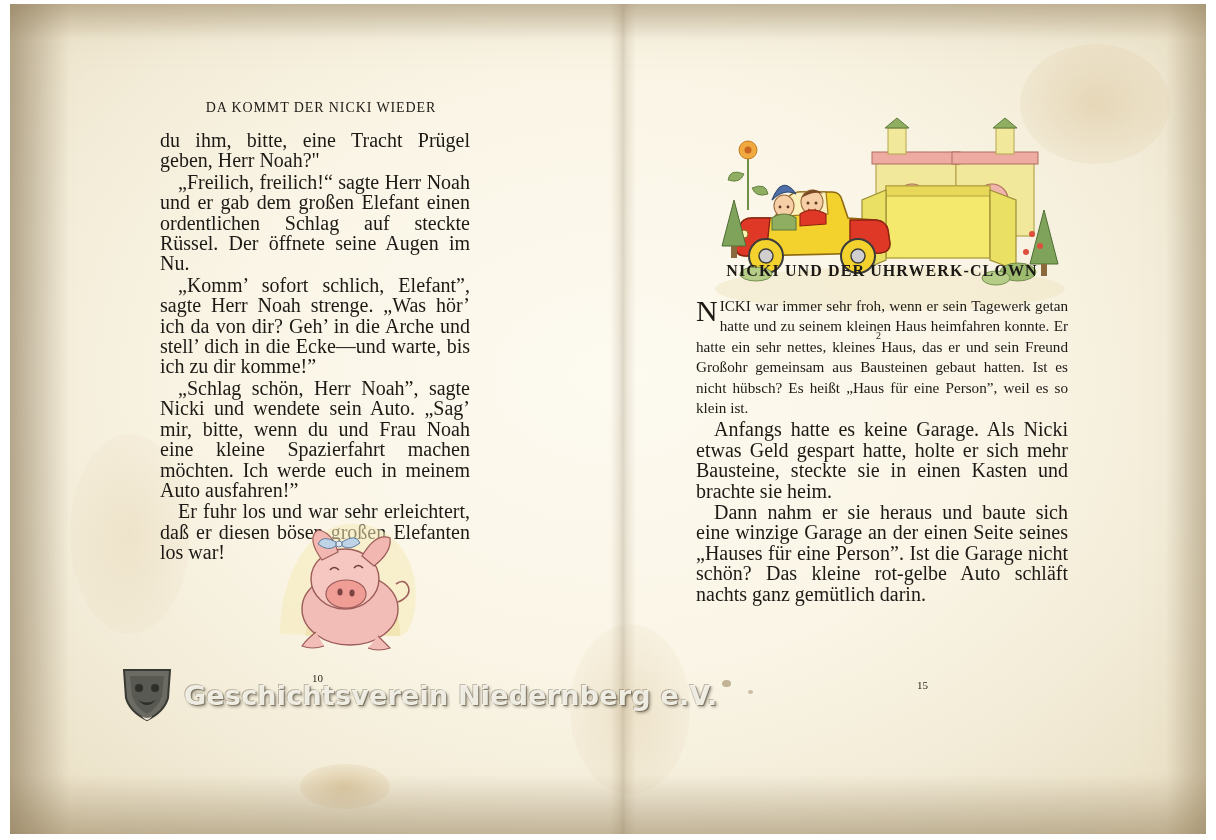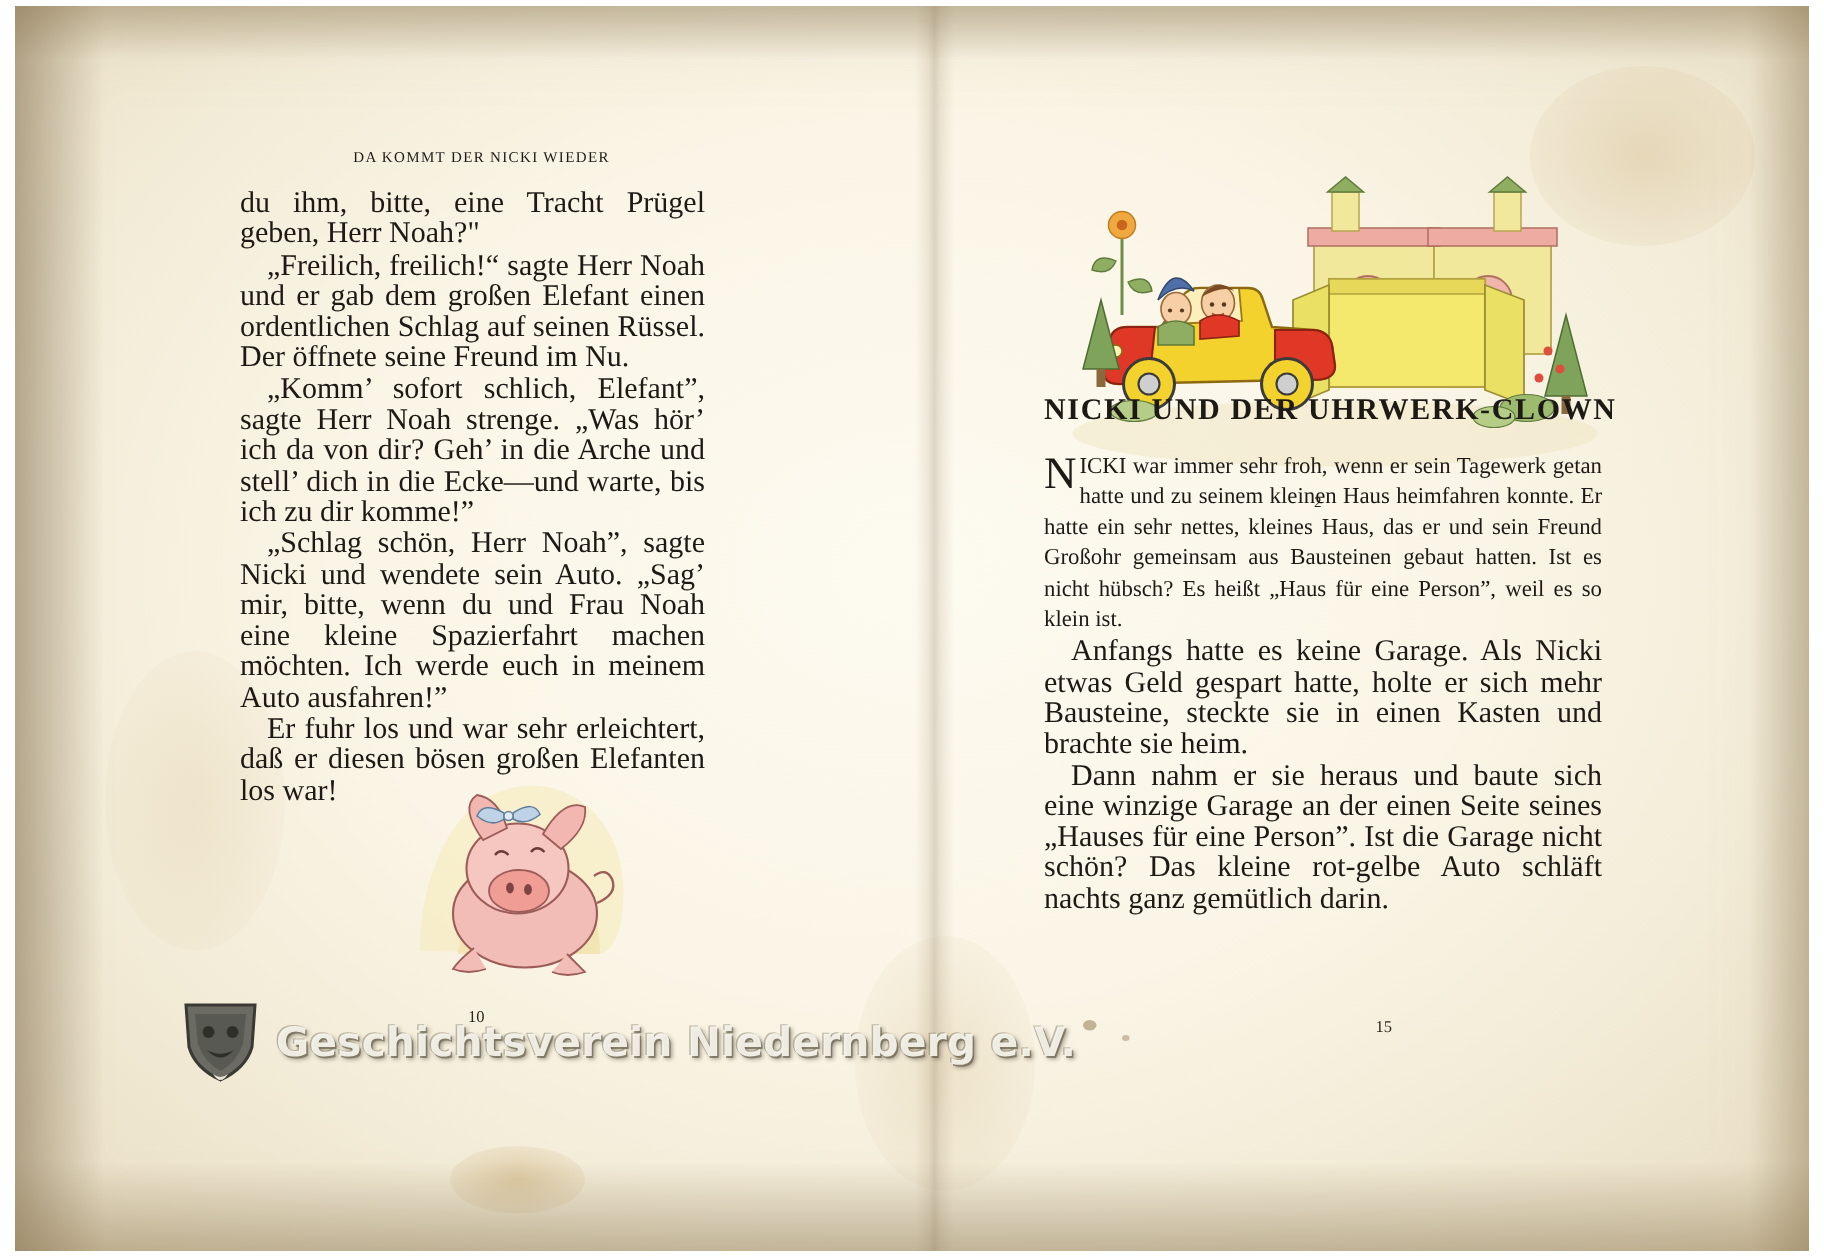--- a/index.html
+++ b/index.html
@@ -80,40 +80,40 @@
 
   
   .page-col {
     position: absolute;
     color: #1d1a16;
   }
   .page-left  { left: 150px; top: 96px;  width: 310px; }
   .page-right { left: 686px; top: 96px;  width: 372px; }
 
   .running-head {
-    font-size: 10px;
+    font-size: 14px;
     letter-spacing: 0.9px;
     text-align: center;
     margin-left: 12px;
     margin-bottom: 14px;
     white-space: nowrap;
   }
 
   .para {
     font-size: 20px;
     line-height: 20.4px;
     text-align: justify;
     margin: 0 0 1px 0;
     text-indent: 18px;
     hyphens: none;
   }
   .para.noindent { text-indent: 0; }
 
   .story-title {
-    font-size: 20px;
+    font-size: 16px;
     letter-spacing: 1.1px;
     font-weight: bold;
     text-align: center;
     margin: 18px 0 16px 0;
     white-space: nowrap;
   }
 
   .dropcap-para {
     font-size: 15.2px;
     line-height: 20.4px;
@@ -178,21 +178,21 @@
 
     <div class="spine"></div>
     <div class="edge-left"></div>
     <div class="edge-right"></div>
     <div class="edge-top"></div>
     <div class="edge-bottom"></div>
 
     <div class="page-col page-left">
       <div class="running-head">DA KOMMT DER NICKI WIEDER</div>
       <p class="para noindent">du ihm, bitte, eine Tracht Prügel geben, Herr Noah?"</p>
-      <p class="para">„Freilich, freilich!“ sagte Herr Noah und er gab dem großen Elefant einen ordentlichen Schlag auf seinen Rüssel. Der öffnete seine Freund im Nu.</p>
+      <p class="para">„Freilich, freilich!“ sagte Herr Noah und er gab dem großen Elefant einen ordentlichen Schlag auf steckte Rüssel. Der öffnete seine Augen im Nu.</p>
       <p class="para">„Komm’ sofort schlich, Elefant”, sagte Herr Noah strenge. „Was hör’ ich da von dir? Geh’ in die Arche und stell’ dich in die Ecke—und warte, bis ich zu dir komme!”</p>
       <p class="para">„Schlag schön, Herr Noah”, sagte Nicki und wendete sein Auto. „Sag’ mir, bitte, wenn du und Frau Noah eine kleine Spazierfahrt machen möchten. Ich werde euch in meinem Auto ausfahren!”</p>
       <p class="para">Er fuhr los und war sehr erleichtert, daß er diesen bösen großen Elefanten los war!</p>
     </div>
 
     <svg class="illus-pig" viewBox="0 0 200 180">
 
       <path d="M30,150 C30,110 45,60 80,45 C120,28 160,55 165,100 C168,130 160,150 150,152 Z" fill="#f6e9b8" opacity="0.55"></path>
       <path d="M55,152 C60,120 72,95 100,92 C130,89 150,115 150,152 Z" fill="#efe0a4" opacity="0.6"></path>
 

